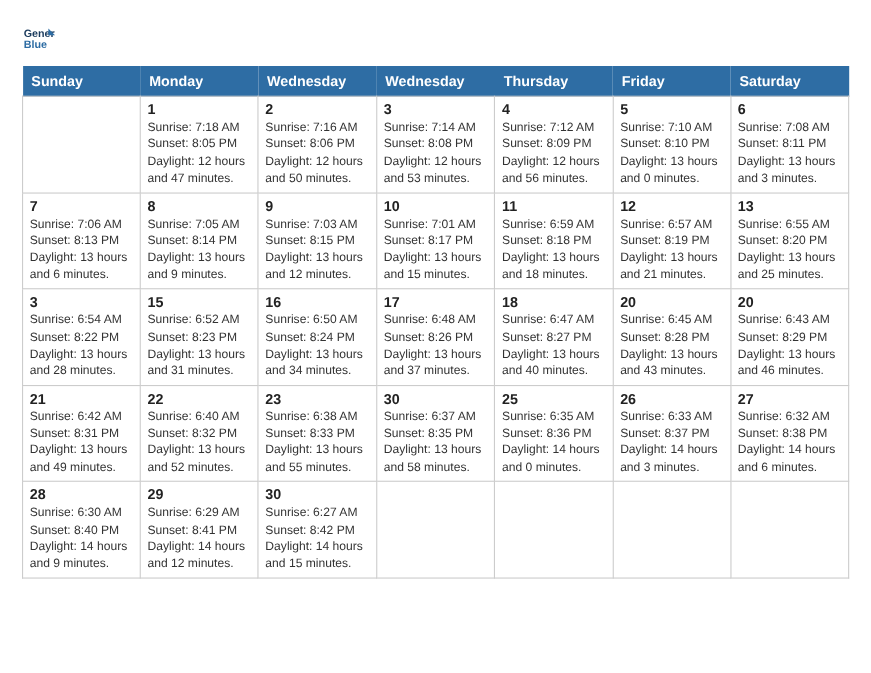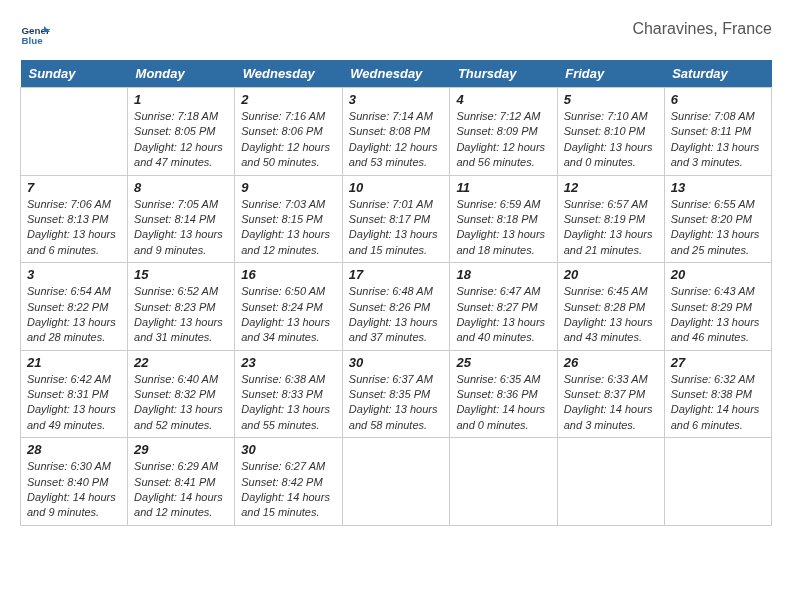--- a/index.html
+++ b/index.html
@@ -34,21 +34,20 @@
       color: #1a3a5c;
     }
     .location-subtitle {
       font-size: 16px;
       color: #555;
     }
     .calendar {
       width: 100%;
       border-collapse: collapse;
       font-size: 11px;
-      font-style: italic;
     }
     .calendar th {
       background-color: #2e6da4;
       color: #fff;
       text-align: left;
       padding: 6px 8px;
       font-size: 13px;
       font-weight: bold;
     }
     .calendar td {
@@ -79,21 +78,20 @@
 
 <div class="header">
   <div class="logo">
     <svg class="logo-icon" viewBox="0 0 40 40">
       <text x="2" y="18" font-size="13" font-weight="bold" fill="#1a3a5c">General</text>
       <text x="2" y="32" font-size="13" font-weight="bold" fill="#2e6da4">Blue</text>
       <polygon points="32,8 40,16 32,16" fill="#2e6da4"></polygon>
     </svg>
   </div>
   <div class="title-block">
-    <div class="location-subtitle">Charavines, France</div>
   </div>
 </div>
 
 <table class="calendar">
   <thead>
     <tr>
     <th>Sunday</th>
         <th>Monday</th>
         <th>Wednesday</th>
         <th>Wednesday</th>

